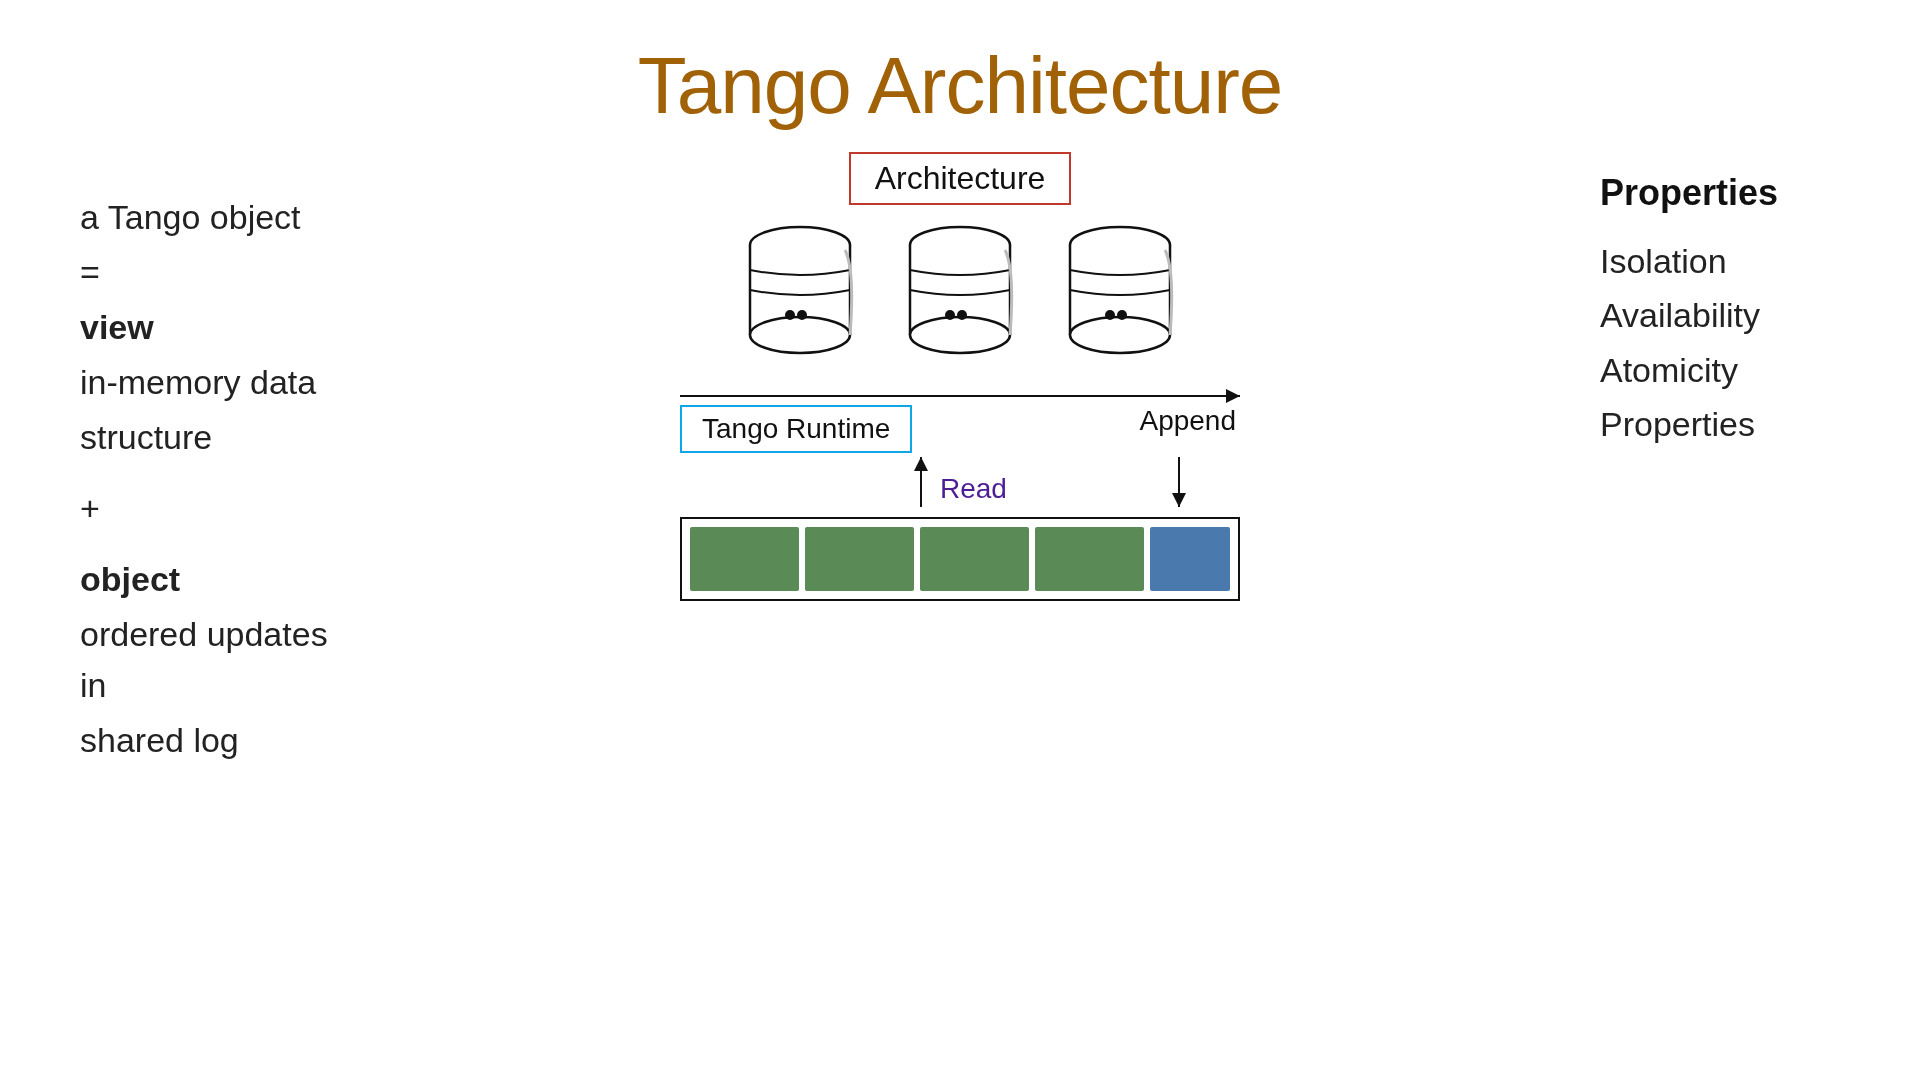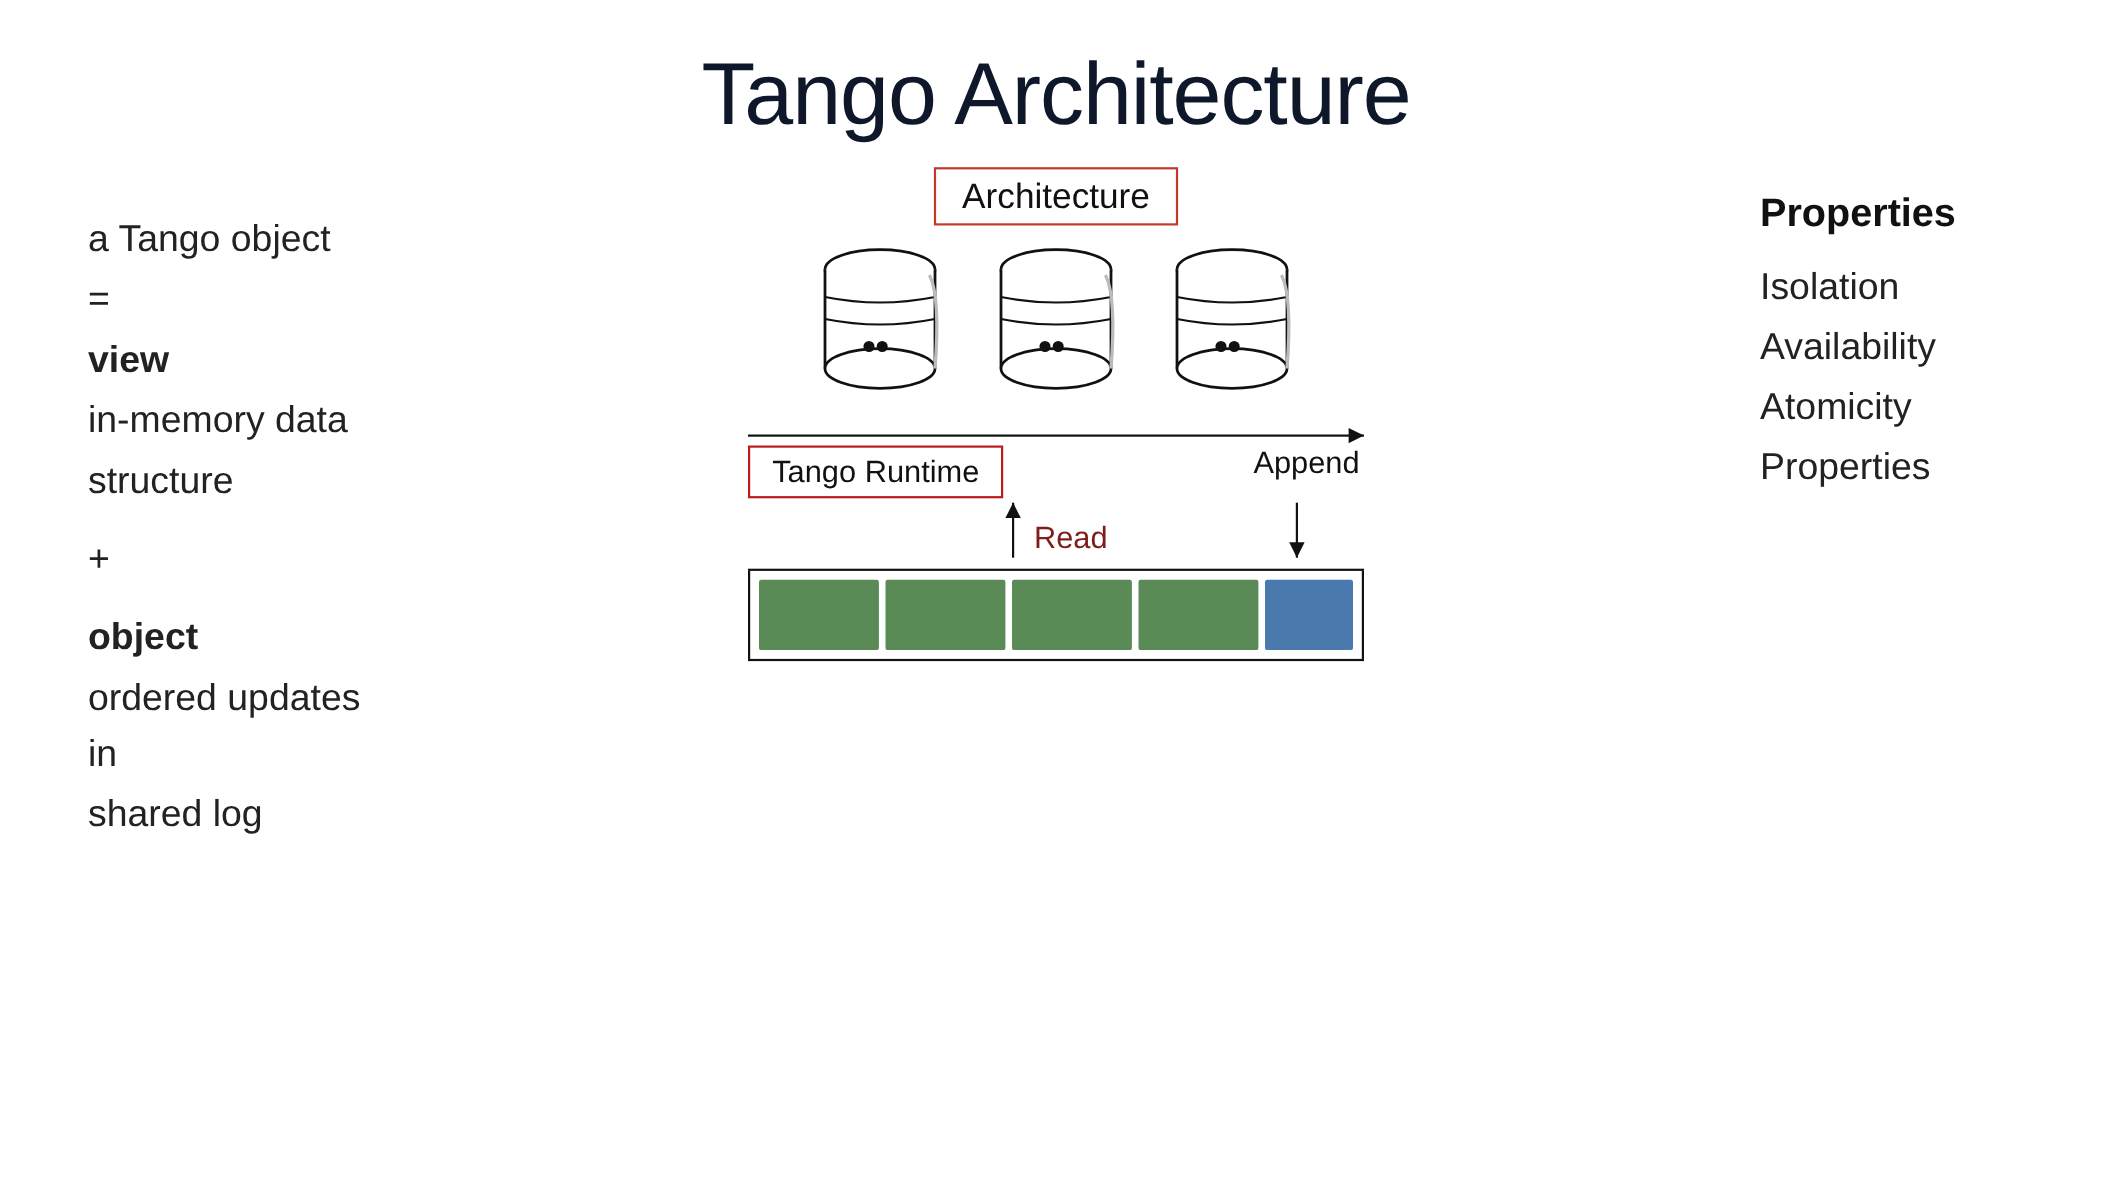--- a/index.html
+++ b/index.html
@@ -9,21 +9,21 @@
       background: #ffffff;
       font-family: Arial, sans-serif;
       overflow: hidden;
       position: relative;
     }
 
     .page-title {
       text-align: center;
       font-size: 80px;
       font-weight: 400;
-      color: #0f172a;
+      color: #a16207;
       padding-top: 40px;
       letter-spacing: -1px;
     }
 
     .main-layout {
       display: flex;
       width: 100%;
       height: calc(100% - 140px);
       position: relative;
     }
@@ -96,21 +96,21 @@
     }
 
     .runtime-labels {
       display: flex;
       justify-content: space-between;
       align-items: flex-start;
       padding: 4px 0;
     }
 
     .runtime-box {
-      border: 2px solid #b91c1c;
+      border: 2px solid #0ea5e9;
       padding: 6px 20px;
       font-size: 28px;
       color: #111;
       margin-top: 4px;
     }
 
     .append-label {
       font-size: 28px;
       color: #111;
       margin-top: 4px;
@@ -162,21 +162,21 @@
       border-left: 7px solid transparent;
       border-right: 7px solid transparent;
       border-bottom: 14px solid #111;
     }
 
     .read-label {
       position: absolute;
       left: 260px;
       top: 16px;
       font-size: 28px;
-      color: #7f1d1d;
+      color: #4c1d95;
     }
 
     .log-line-top {
       width: 560px;
       height: 2px;
       background: #111;
     }
 
     .log-blocks {
       display: flex;

